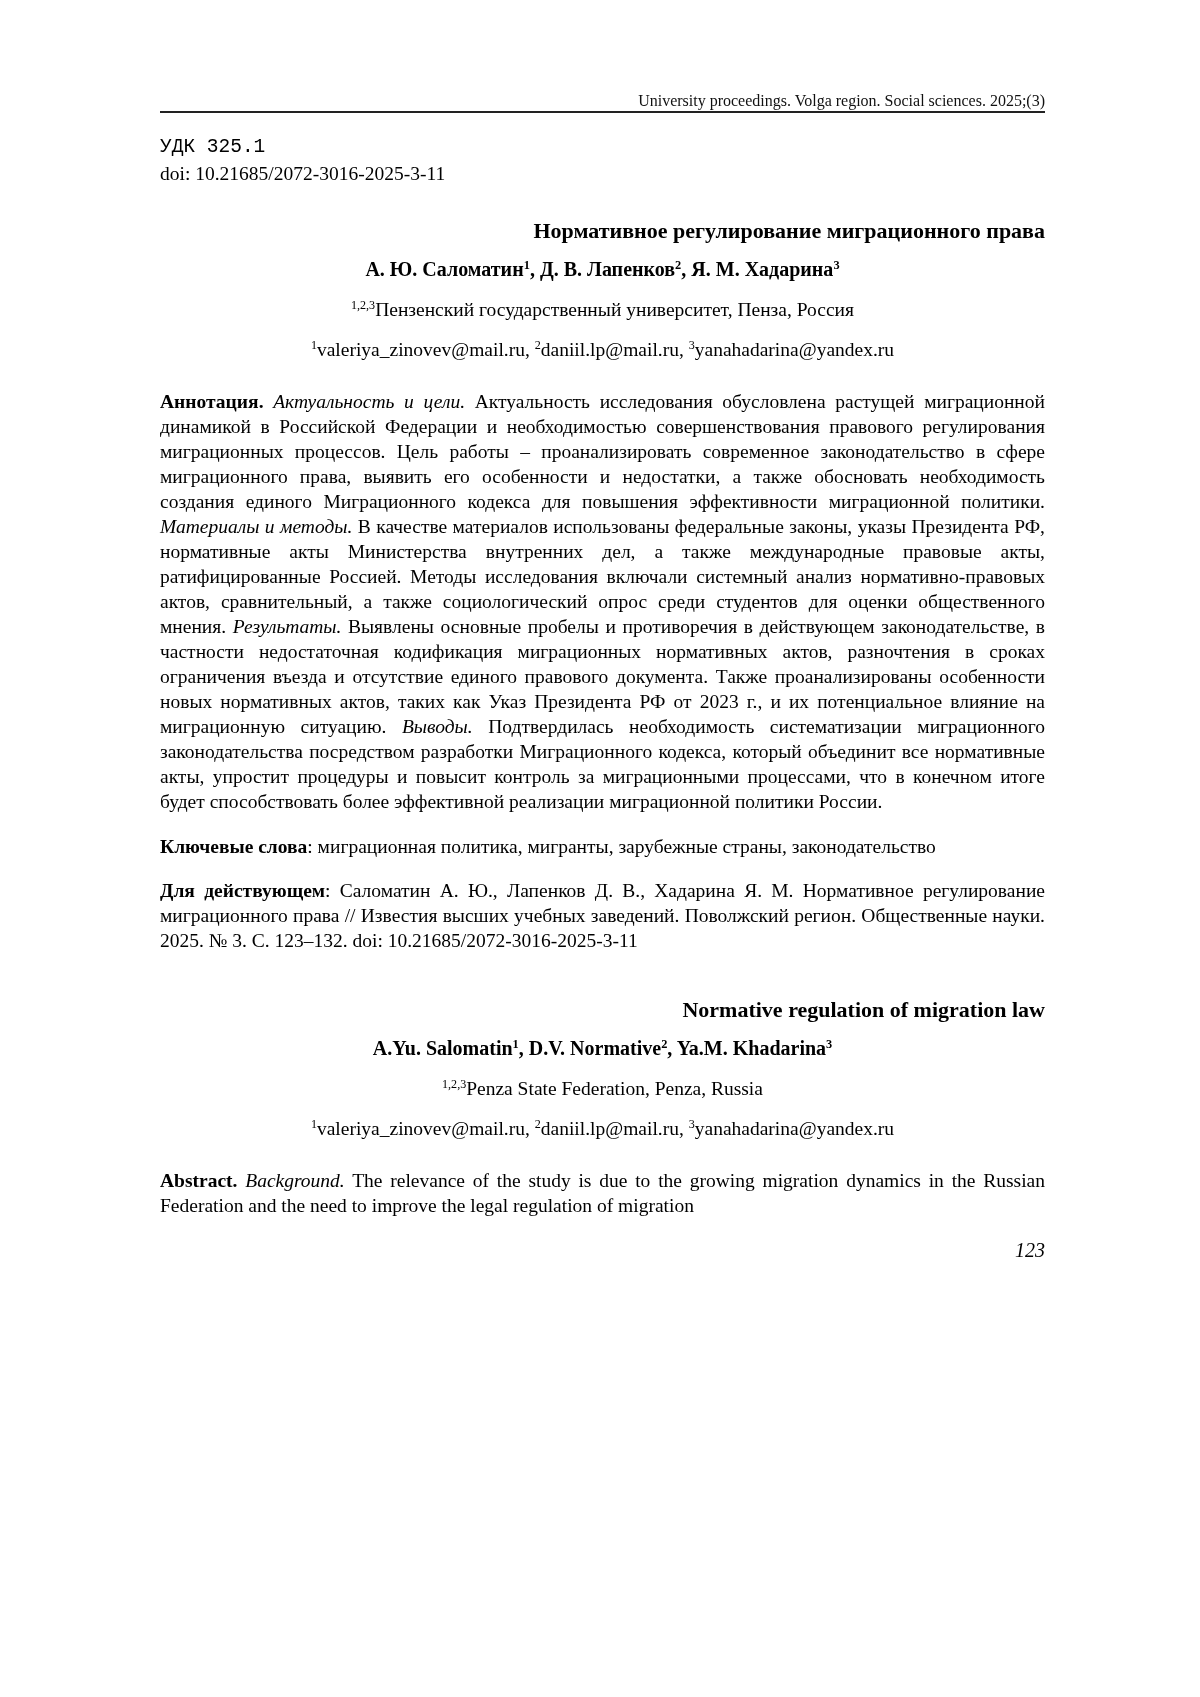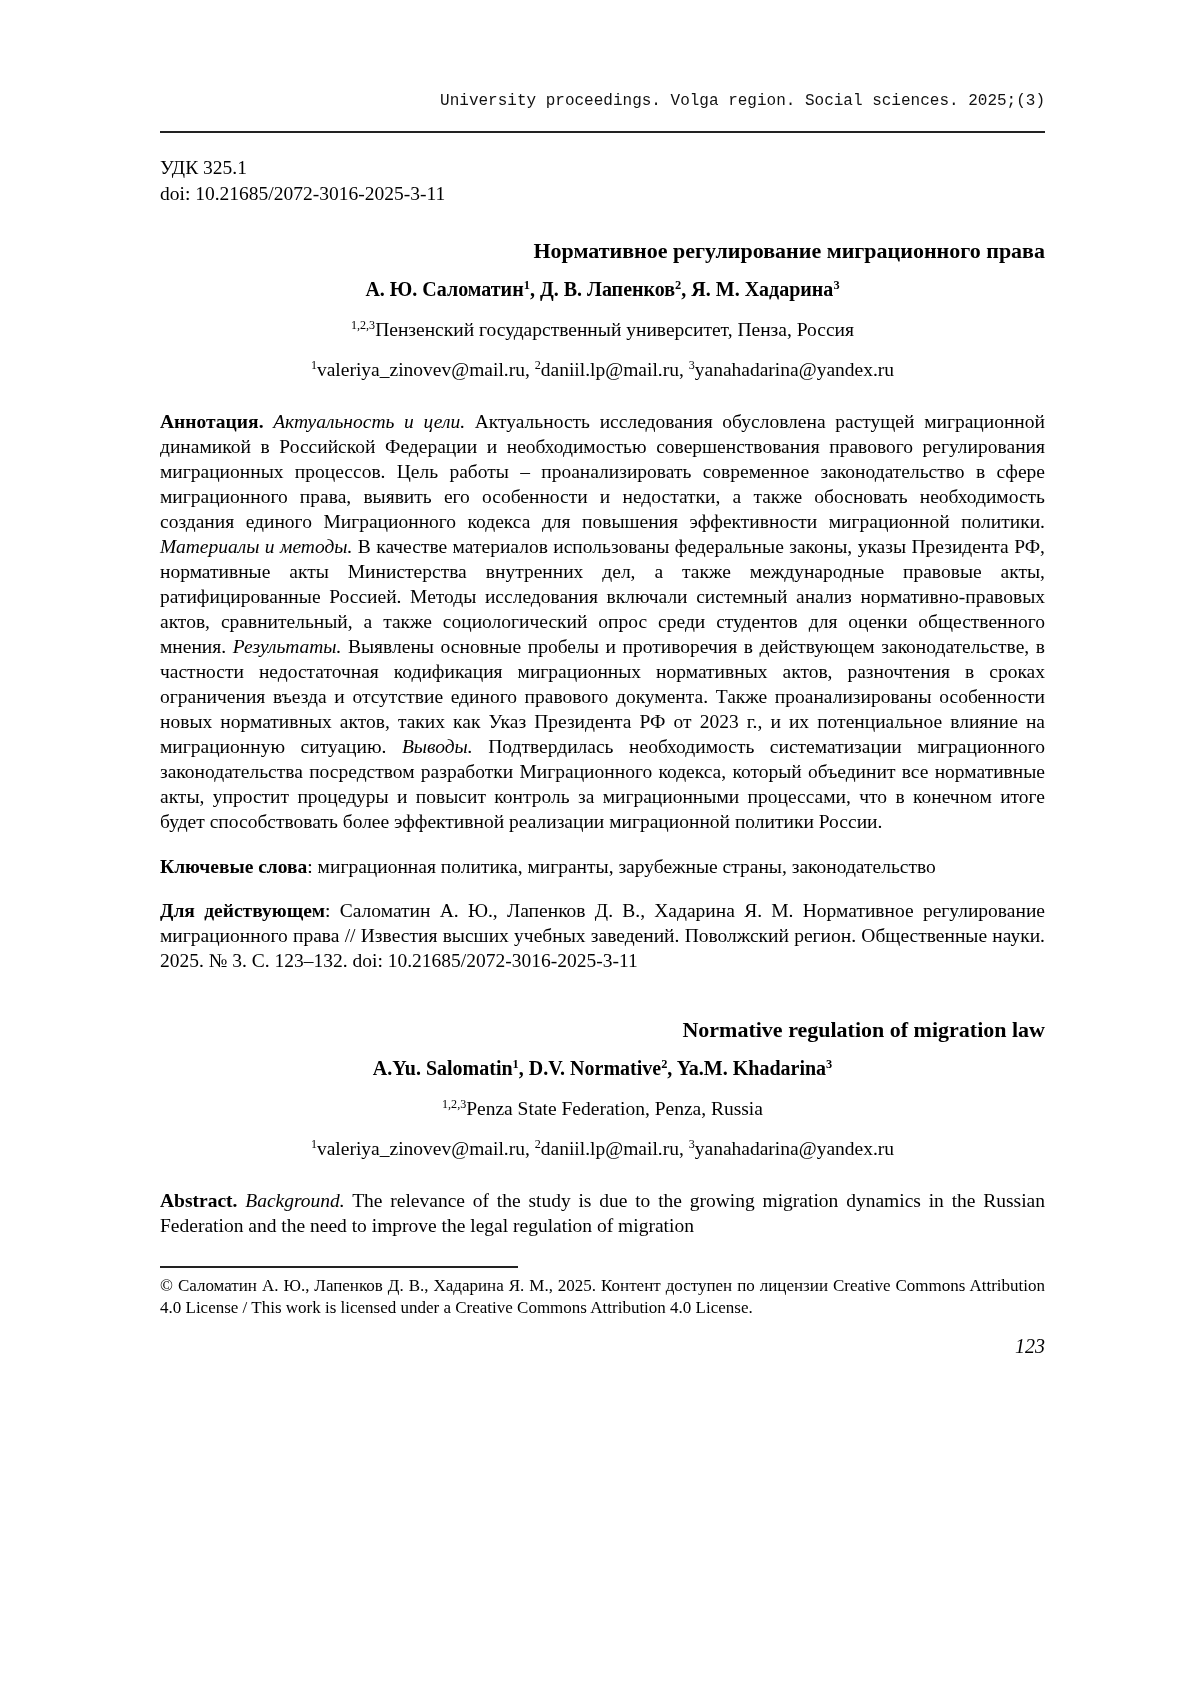--- a/index.html
+++ b/index.html
@@ -9,33 +9,33 @@
     height: 1697px;
     box-sizing: border-box;
     background: #ffffff;
     color: #000000;
     padding: 92px 155px 0 160px;
     font-family: "Liberation Serif", serif;
     font-size: 19.5px;
     line-height: 25px;
   }
   .running-head {
-    font-family: Liberation Mono, monospace;
+    font-family: Liberation Serif, serif;
     font-size: 16px;
     line-height: 18px;
     text-align: right;
-    padding-bottom: 21px;
+    padding-bottom: 1px;
     color: #111111;
   }
   .head-rule {
     border: none;
     border-top: 2.5px solid #222222;
     margin: 0;
   }
-  .udc { margin-top: 22px; }
+  .udc { margin-top: 22px; font-family: Liberation Mono, monospace; }
   .doi-line { margin-top: 1px; }
   .title-ru, .title-en {
     font-size: 22px;
     font-weight: bold;
     text-align: right;
     margin: 32px 0 0 0;
     line-height: 26px;
   }
   .authors-line {
     font-size: 20px;
@@ -107,20 +107,16 @@
   <h2 class="title-en">Normative regulation of migration law</h2>
 
   <div class="authors-line"><span class="s-b">A.Yu. Salomatin</span><span class="s-bsup">1</span><span class="s-b">, </span><span class="s-b">D.V. Normative</span><span class="s-bsup">2</span><span class="s-b">, </span><span class="s-b">Ya.M. Khadarina</span><span class="s-bsup">3</span></div>
 
   <div class="center-line"><span class="s-sup">1,2,3</span><span class="s-n">Penza State Federation, Penza, Russia</span></div>
 
   <div class="center-line"><span class="s-sup">1</span><span class="s-n">valeriya_zinovev@mail.ru, </span><span class="s-sup">2</span><span class="s-n">daniil.lp@mail.ru, </span><span class="s-sup">3</span><span class="s-n">yanahadarina@yandex.ru</span></div>
 
   <p class="para" lang="en"><span class="s-b">Abstract.</span><span class="s-n"> </span><span class="s-i">Background.</span><span class="s-n"> The relevance of the study is due to the growing migration dynamics in the Russian Federation and the need to improve the legal regulation of migration</span></p>
 
-  <div class="footnote-block">
-    <hr class="footnote-rule">
-    <div class="copyright">© Саломатин А. Ю., Лапенков Д. В., Хадарина Я. М., 2025. Контент доступен по лицензии Creative Commons Attribution 4.0 License / This work is licensed under a Creative Commons Attribution 4.0 License.</div>
-  </div>
 
   <div class="page-number">123</div>
 
 </div>
 
 </body></html>

